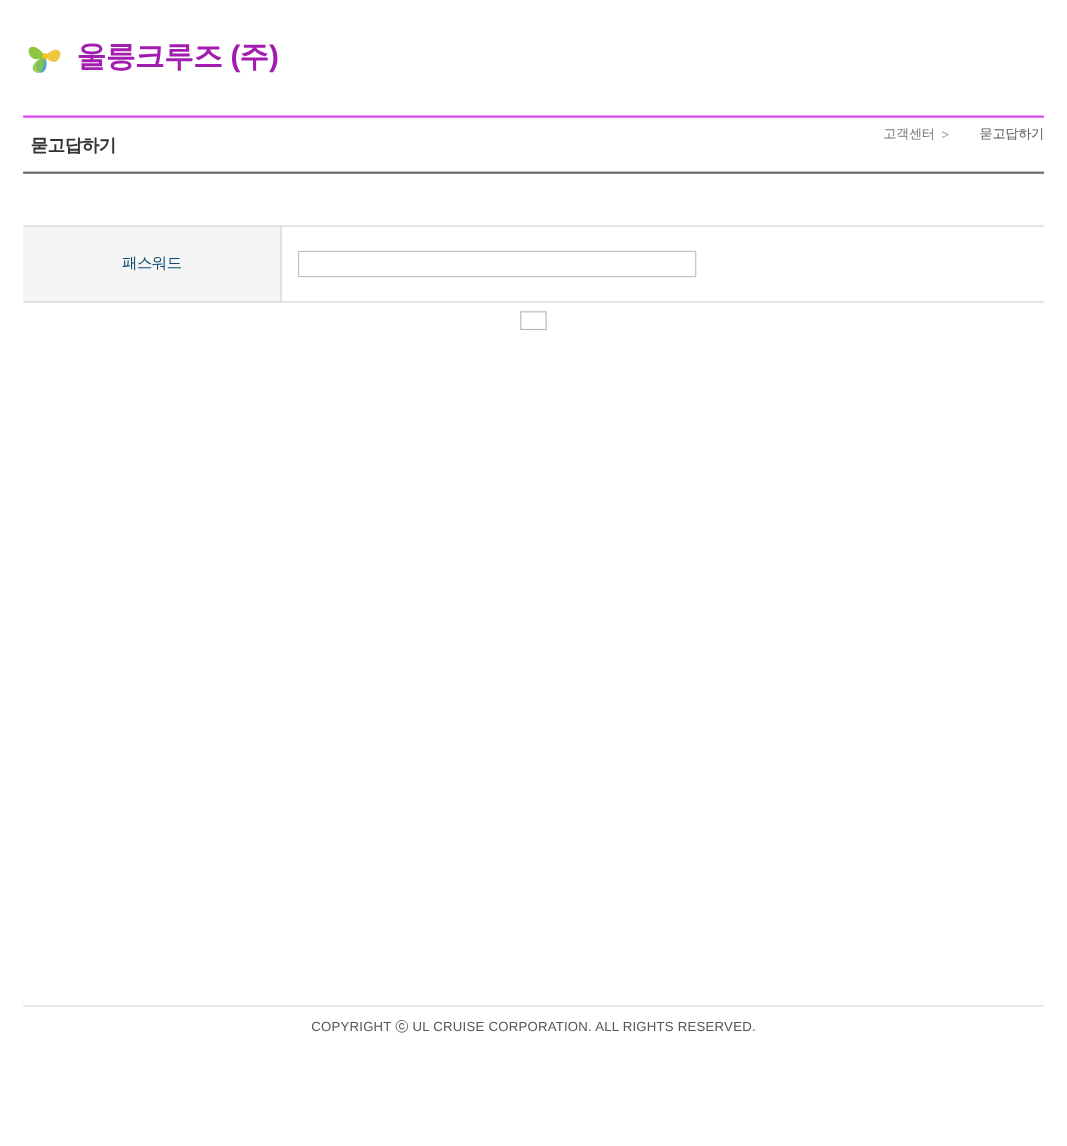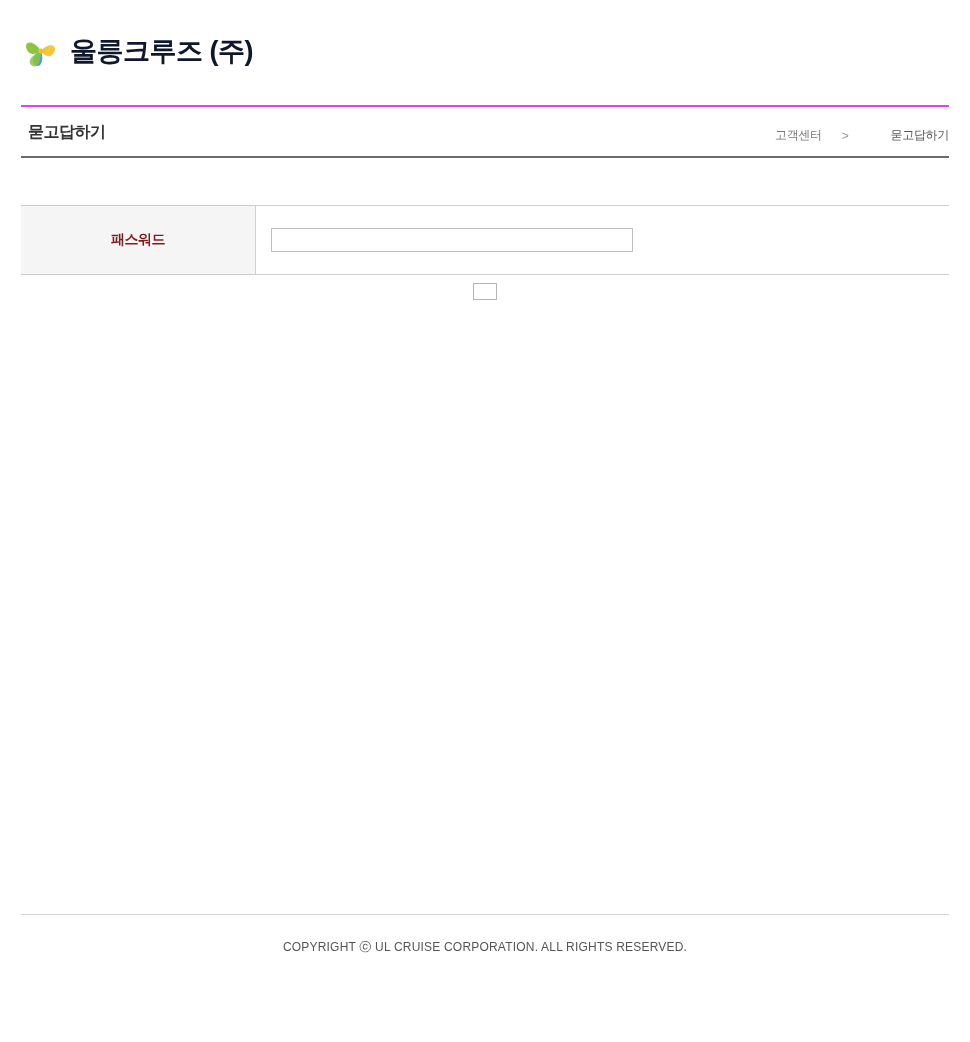--- a/index.html
+++ b/index.html
@@ -37,21 +37,21 @@
   }
   .logo-mark {
     width: 40px;
     height: 42px;
     position: relative;
     display: inline-block;
   }
   .logo-text {
     font-size: 27px;
     font-weight: bold;
-    color: #0f172a;
+    color: #a21caf;
     letter-spacing: -0.5px;
     line-height: 1;
     white-space: nowrap;
   }
 
   
   .subnav {
     position: relative;
     height: 53px;
     margin: 0 21px;
@@ -64,27 +64,27 @@
     left: 7px;
     top: 15px;
     font-size: 16px;
     font-weight: bold;
     color: #333333;
     letter-spacing: -0.5px;
   }
   .breadcrumb {
     position: absolute;
     right: 0px;
-    top: 20px;
+    top: 6px;
     font-size: 12px;
     color: #777777;
     letter-spacing: -0.3px;
     display: flex;
     align-items: center;
-    gap: 18px;
+    gap: 4px;
   }
   .breadcrumb .crumb-sep {
     color: #999999;
     margin: 0 2px;
   }
   .breadcrumb .crumb-last {
     color: #555555;
     margin-left: 22px;
   }
 
@@ -106,22 +106,22 @@
     height: 66px;
     vertical-align: middle;
     border-top: 1px solid #cfcfcf;
     border-bottom: 1px solid #cfcfcf;
   }
   .pw-label {
     width: 232px;
     background: #f5f5f5;
     text-align: center;
     font-size: 14px;
-    font-weight: bold;
-    color: #7f1d1d;
+    font-weight: normal;
+    color: #0c4a6e;
     letter-spacing: -0.5px;
     border-right: 1px solid #cfcfcf;
   }
   .pw-field {
     padding-left: 15px;
     background: #ffffff;
   }
   .pw-input {
     width: 352px;
     height: 22px;
@@ -156,21 +156,21 @@
   
   .footer {
     position: absolute;
     left: 21px;
     right: 21px;
     top: 914px;
     border-top: 1px solid #d5d5d5;
     text-align: center;
   }
   .copyright {
-    margin-top: 24px;
+    margin-top: 10px;
     font-size: 12px;
     color: #555555;
     letter-spacing: 0.2px;
   }
 </style>
 </head>
 <body>
 
 <div class="page">
 

